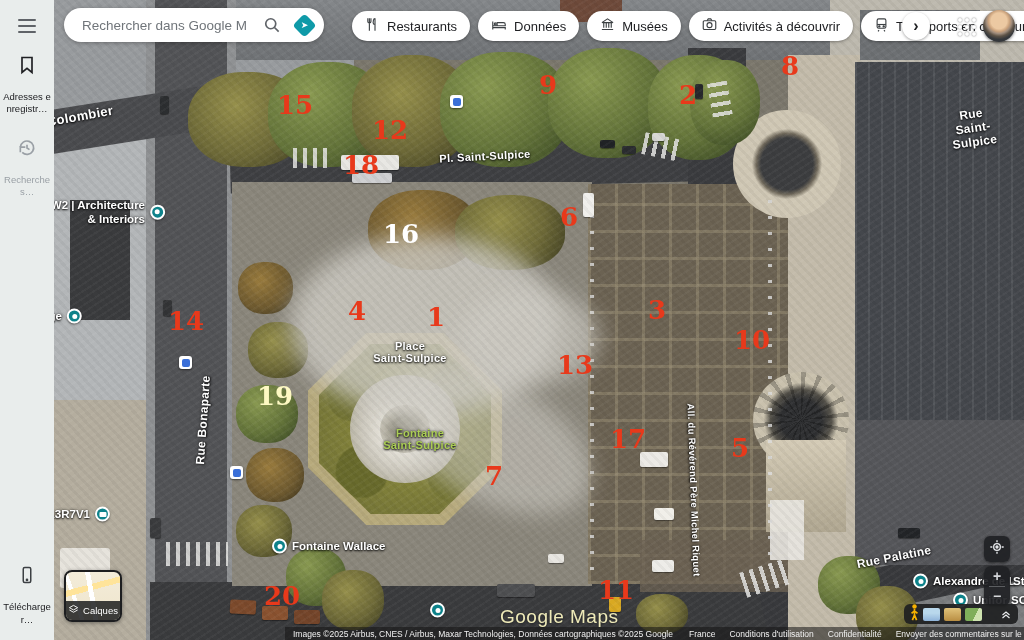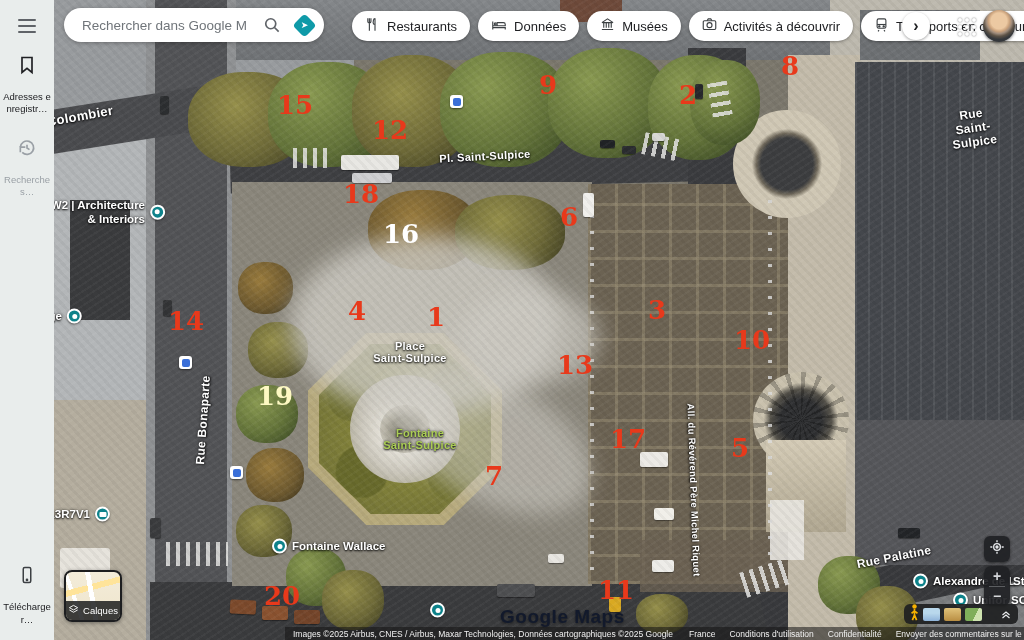--- a/index.html
+++ b/index.html
@@ -63,21 +63,21 @@
   .poi.left .pin{order:1;}
   .pin{width:15px;height:15px;border-radius:50%;background:#0e828a;border:2px solid #fff;
        position:relative;flex:0 0 auto;box-shadow:0 1px 2px rgba(0,0,0,.5);}
   .pin::before{content:"";position:absolute;left:50%;top:50%;transform:translate(-50%,-50%);
        width:5px;height:5px;border-radius:50%;background:#fff;}
   .pin.mail::before{width:7px;height:5px;border-radius:1px;}
   .pin.none{visibility:hidden;width:0;border:none;}
   .transit{position:absolute;z-index:5;width:13px;height:13px;background:#fff;border-radius:3px;
      box-shadow:0 1px 2px rgba(0,0,0,.5);display:flex;align-items:center;justify-content:center;cursor:pointer;}
   .transit::before{content:"";width:8px;height:8px;border-radius:2px;background:#3a6fd8;}
-  .watermark{position:absolute;z-index:5;color:#0f172a;font-size:19px;font-weight:700;opacity:.92;
+  .watermark{position:absolute;z-index:5;color:#fef9c3;font-size:19px;font-weight:400;opacity:.92;
      text-shadow:0 1px 3px rgba(0,0,0,.55);letter-spacing:.5px;}
 
   
   .sidebar{position:absolute;left:0;top:0;width:54px;height:640px;background:#e9edec;z-index:30;
      display:flex;flex-direction:column;align-items:center;}
   .hamburger{margin-top:19px;width:18px;height:14px;display:flex;flex-direction:column;
      justify-content:space-between;cursor:pointer;}
   .hamburger span{height:2px;background:#5f6368;border-radius:1px;}
   .side-item{margin-top:22px;display:flex;flex-direction:column;align-items:center;gap:16px;
      width:52px;cursor:pointer;}
@@ -323,21 +323,21 @@
         <span class="mark" style="left: 790px; top: 67px; color: rgb(232, 57, 27);">8</span>
         <span class="mark" style="left: 548px; top: 86px; color: rgb(232, 57, 27);">9</span>
         <span class="mark" style="left: 752px; top: 341px; color: rgb(232, 57, 27);">10</span>
         <span class="mark" style="left: 616px; top: 576px; color: rgb(232, 57, 27); margin-top: 15px;">11</span>
         <span class="mark" style="left: 390px; top: 131px; color: rgb(232, 57, 27);">12</span>
         <span class="mark" style="left: 575px; top: 366px; color: rgb(232, 57, 27);">13</span>
         <span class="mark" style="left: 186px; top: 322px; color: rgb(232, 57, 27);">14</span>
         <span class="mark" style="left: 295px; top: 106px; color: rgb(232, 57, 27);">15</span>
         <span class="mark" style="left: 401px; top: 235px; color: #ffffff;">16</span>
         <span class="mark" style="left: 628px; top: 440px; color: rgb(232, 57, 27);">17</span>
-        <span class="mark" style="left: 361px; top: 195px; color: rgb(232, 57, 27);">18</span>
+        <span class="mark" style="left: 361px; top: 166px; color: rgb(232, 57, 27);">18</span>
         <span class="mark" style="left: 275px; top: 397px; color: #fef9c3;">19</span>
         <span class="mark" style="left: 282px; top: 597px; color: rgb(232, 57, 27);">20</span>
       </div>
     <div class="watermark" style="left:500px;top:606px;">Google Maps</div>
   </div>
 
   <aside class="sidebar">
     <div class="hamburger">
         <span></span>
         <span></span>

